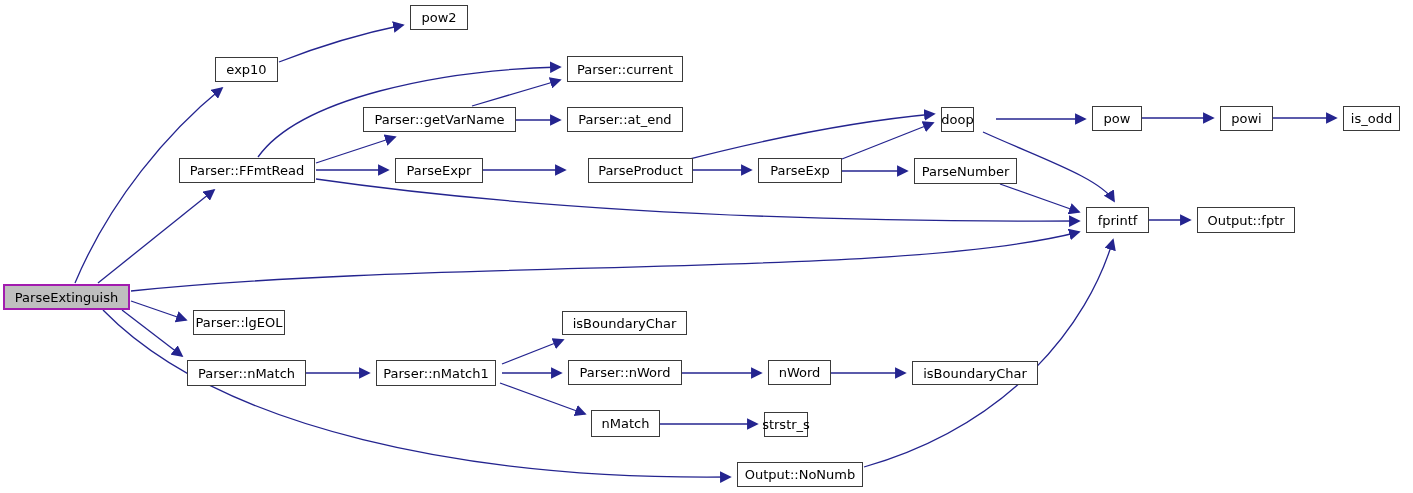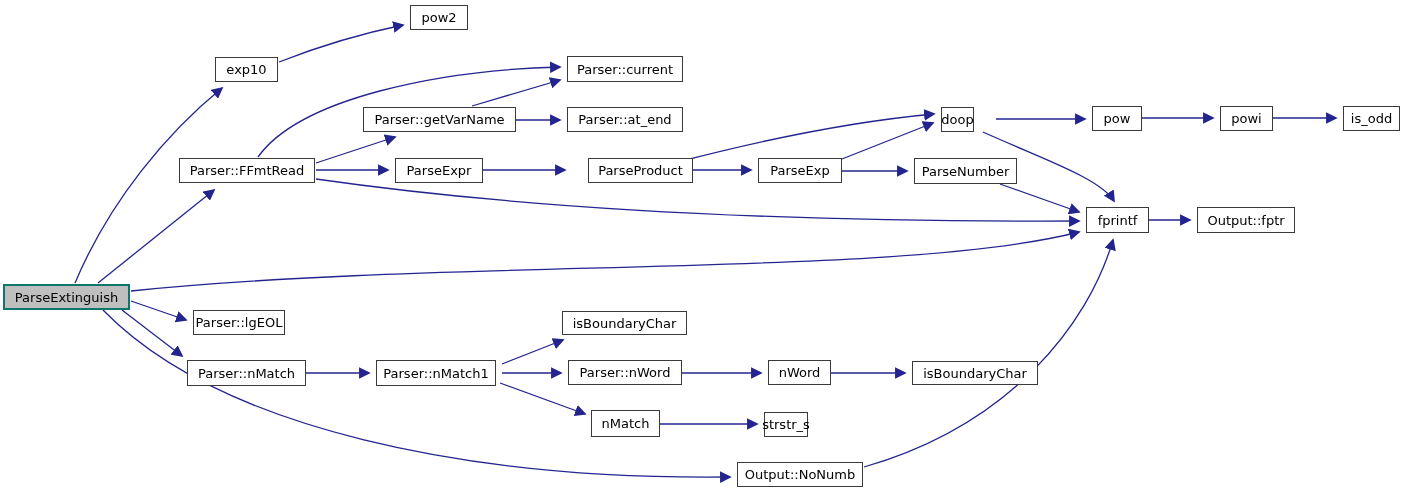--- a/index.html
+++ b/index.html
@@ -35,21 +35,21 @@
     display: flex;
     align-items: center;
     justify-content: center;
     font-size: 13px;
     color: #000000;
     white-space: nowrap;
     cursor: pointer;
   }
   .node.highlight {
     background: #bfbfbf;
-    border: 2px solid #0f766e;
+    border: 2px solid #a21caf;
     cursor: default;
   }
 </style>
 </head>
 <body>
 
 <div id="graph">
 
   <svg id="edges" viewBox="0 0 1413 493" xmlns="http://www.w3.org/2000/svg">
     <defs>

